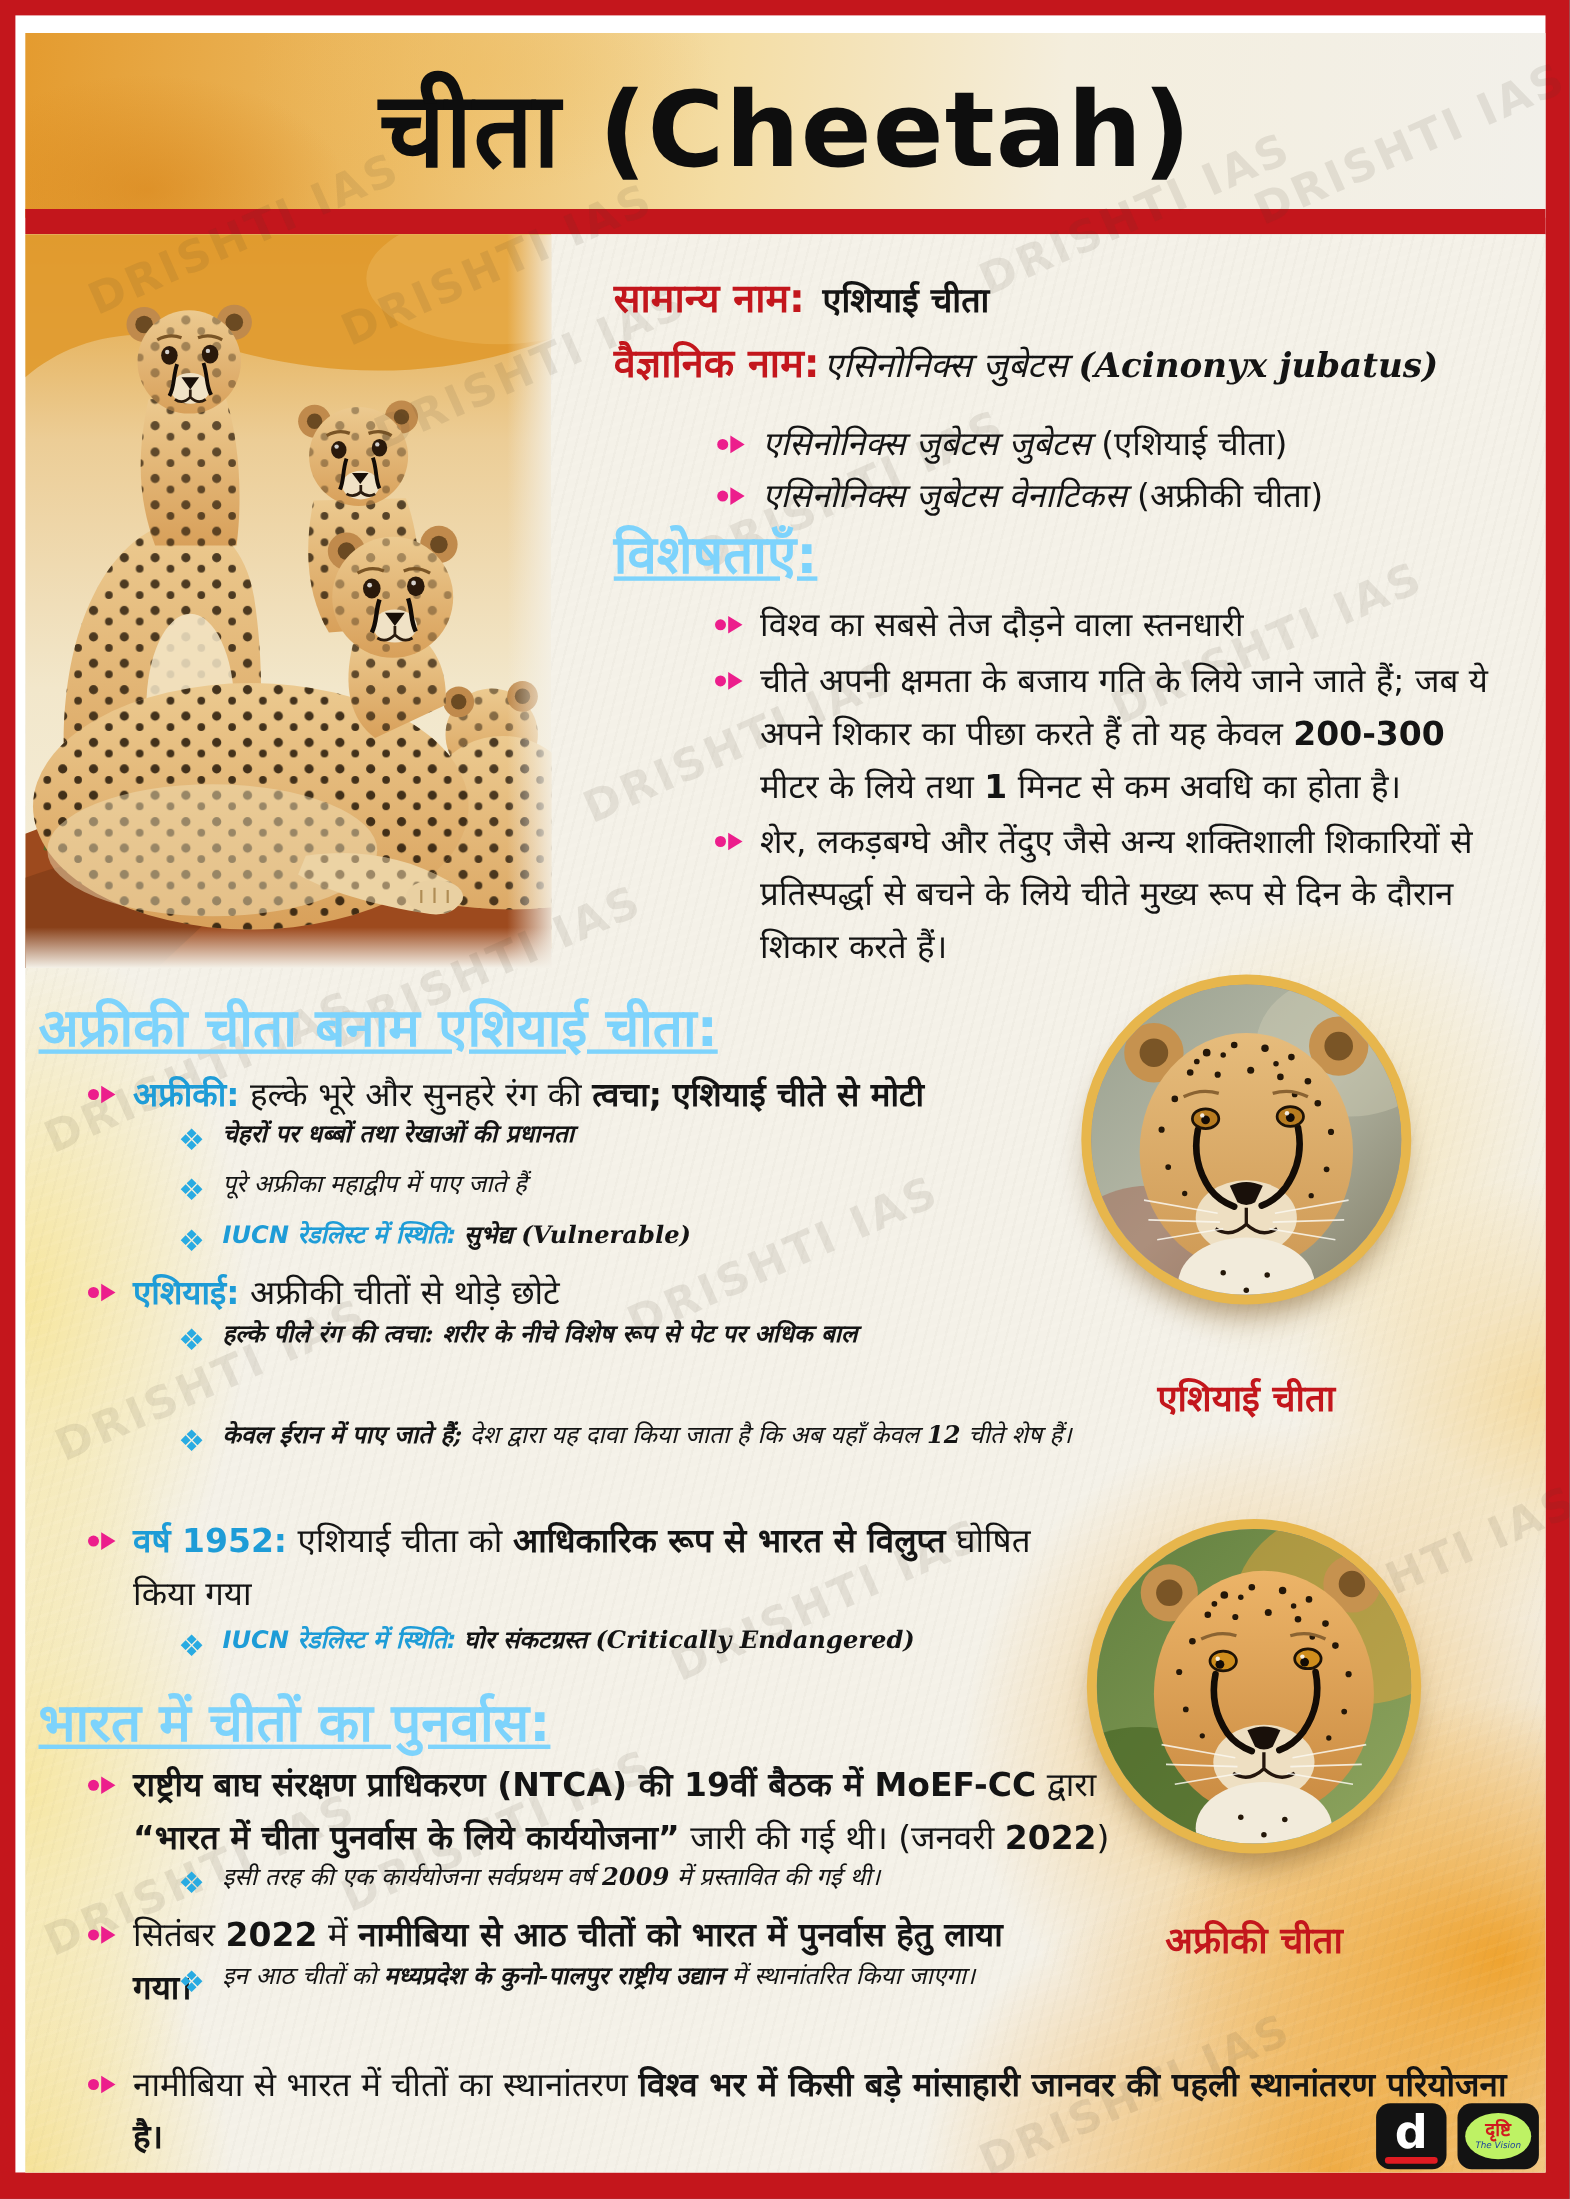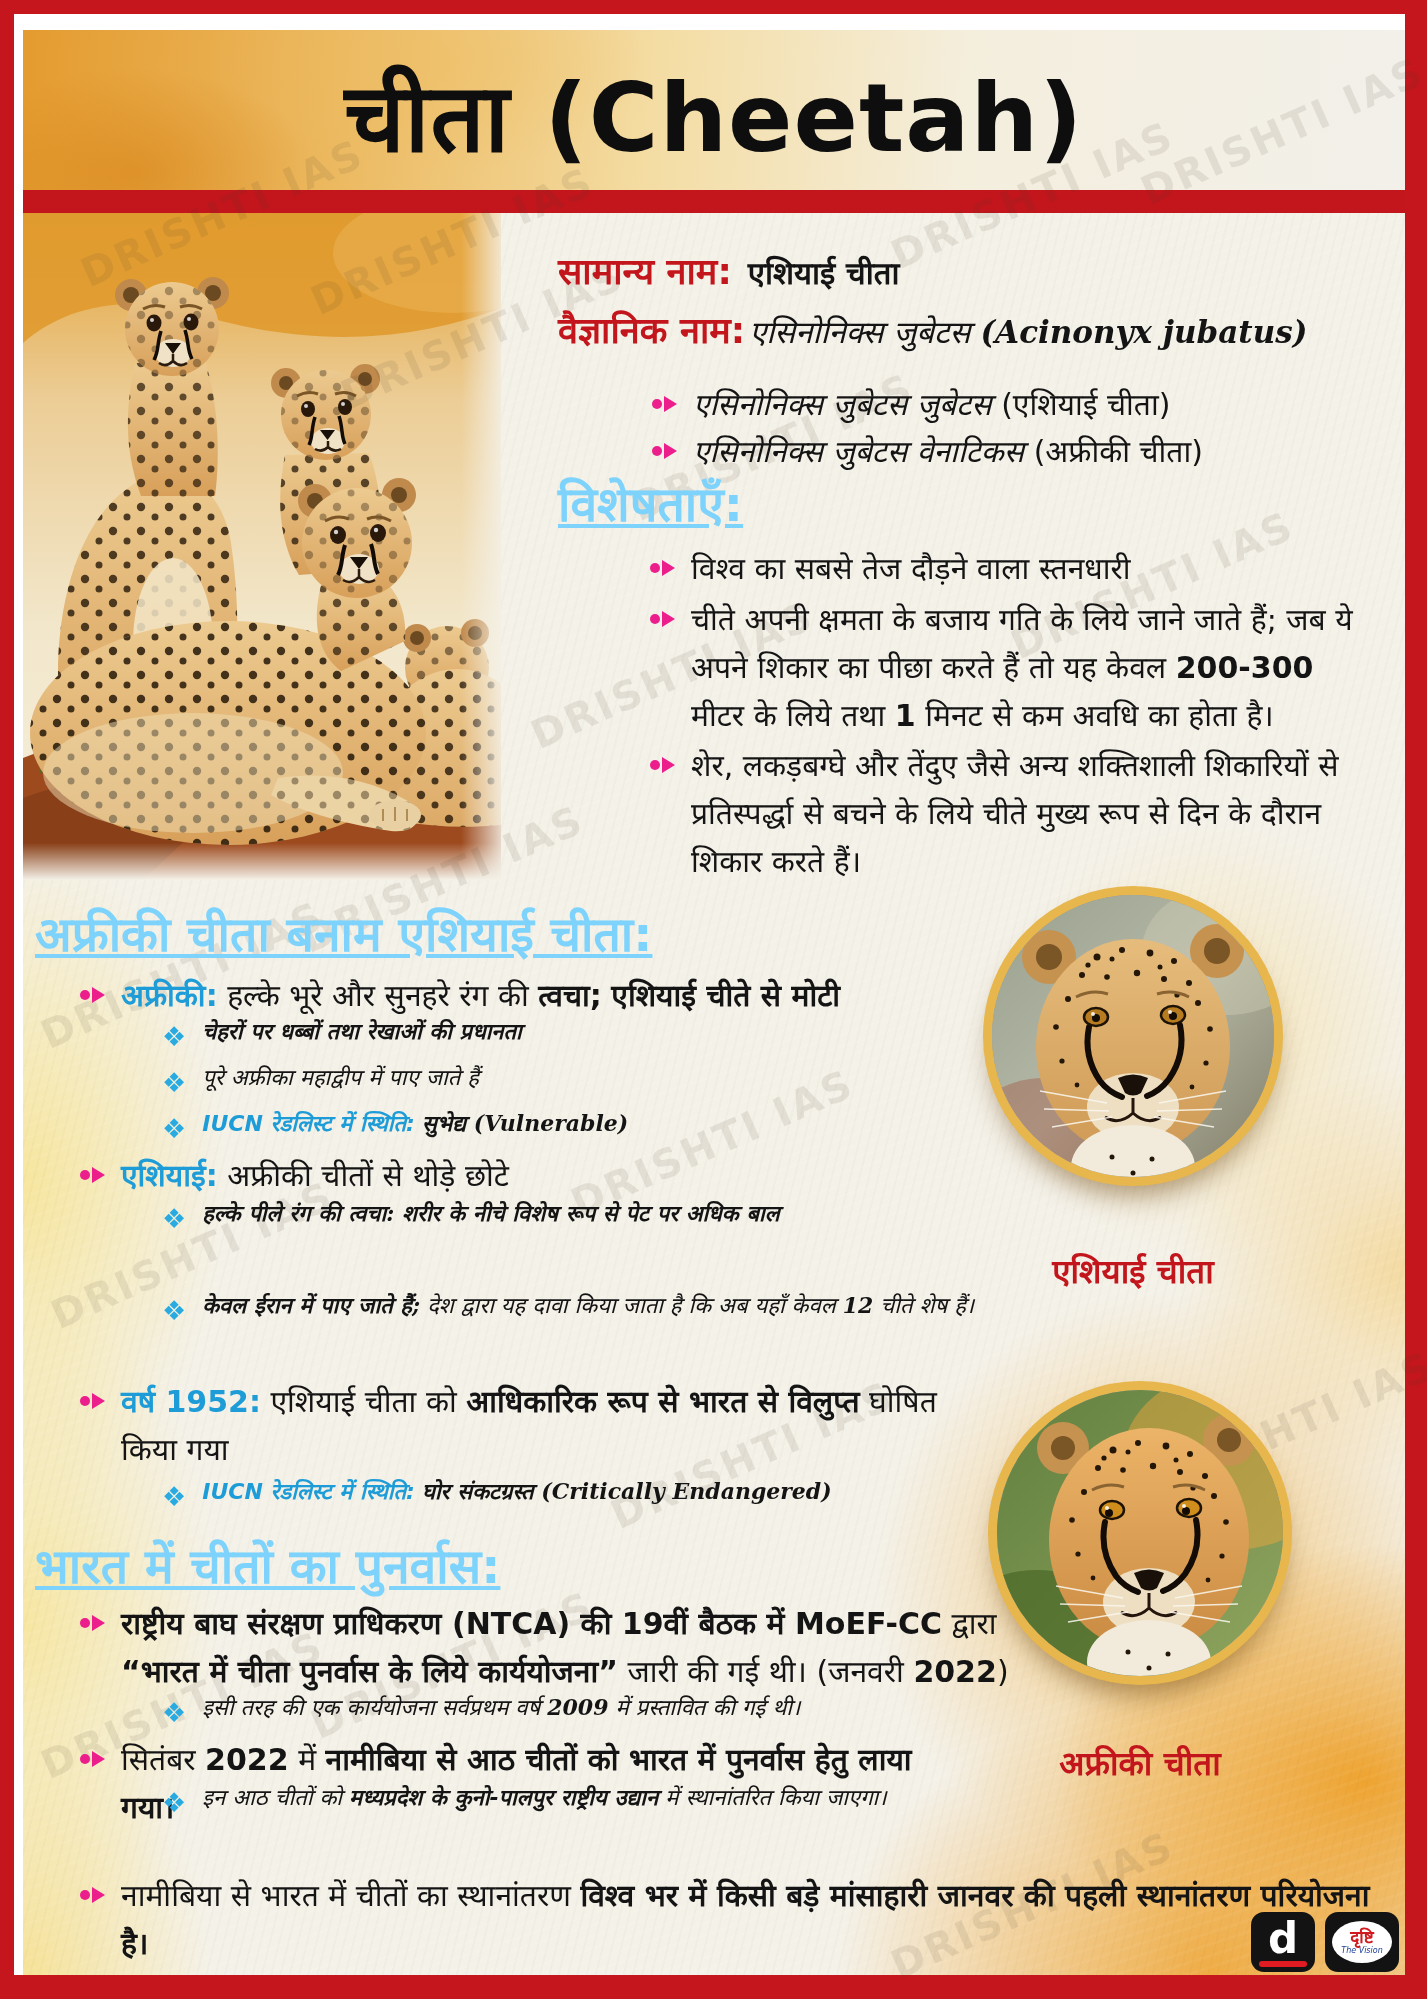--- a/index.html
+++ b/index.html
@@ -56,21 +56,21 @@
   #pc2{left:988px;top:1381px;width:286px;height:286px;}
   .ccap{position:absolute;z-index:4;color:#c3161c;font-weight:800;font-size:33px;text-align:center;}
   #cap1{left:983px;top:1248px;width:300px;}
   #cap2{left:988px;top:1740px;width:304px;}
   .logo{position:absolute;z-index:5;background:#131313;border-radius:13px;}
   #logo-d{left:1251px;top:1912px;width:64px;height:60px;}
   #logo-d .dl{position:absolute;left:0;right:0;top:2px;text-align:center;color:#fff;
     font-size:42px;font-weight:700;font-family:"DejaVu Sans","Liberation Sans",sans-serif;}
   #logo-d .bar{position:absolute;left:8px;right:8px;bottom:5px;height:6px;border-radius:3px;background:#e01b22;}
   #logo-dr{left:1325px;top:1912px;width:74px;height:60px;}
-  #logo-dr .oval{position:absolute;left:7px;top:9px;width:60px;height:42px;background:#ffffff;border-radius:50%;
+  #logo-dr .oval{position:absolute;left:7px;top:9px;width:60px;height:42px;background:#bef264;border-radius:50%;
     display:flex;flex-direction:column;align-items:center;justify-content:center;line-height:1;}
   #logo-dr .dr{color:#d11a1f;font-weight:800;font-size:17px;}
   #logo-dr .tv{color:#1a3f9c;font-style:italic;font-size:8px;margin-top:1px;}
   svg{display:block;}
 </style>
 </head>
 <body>
 
 <div class="page">
   <div class="inner"></div>

